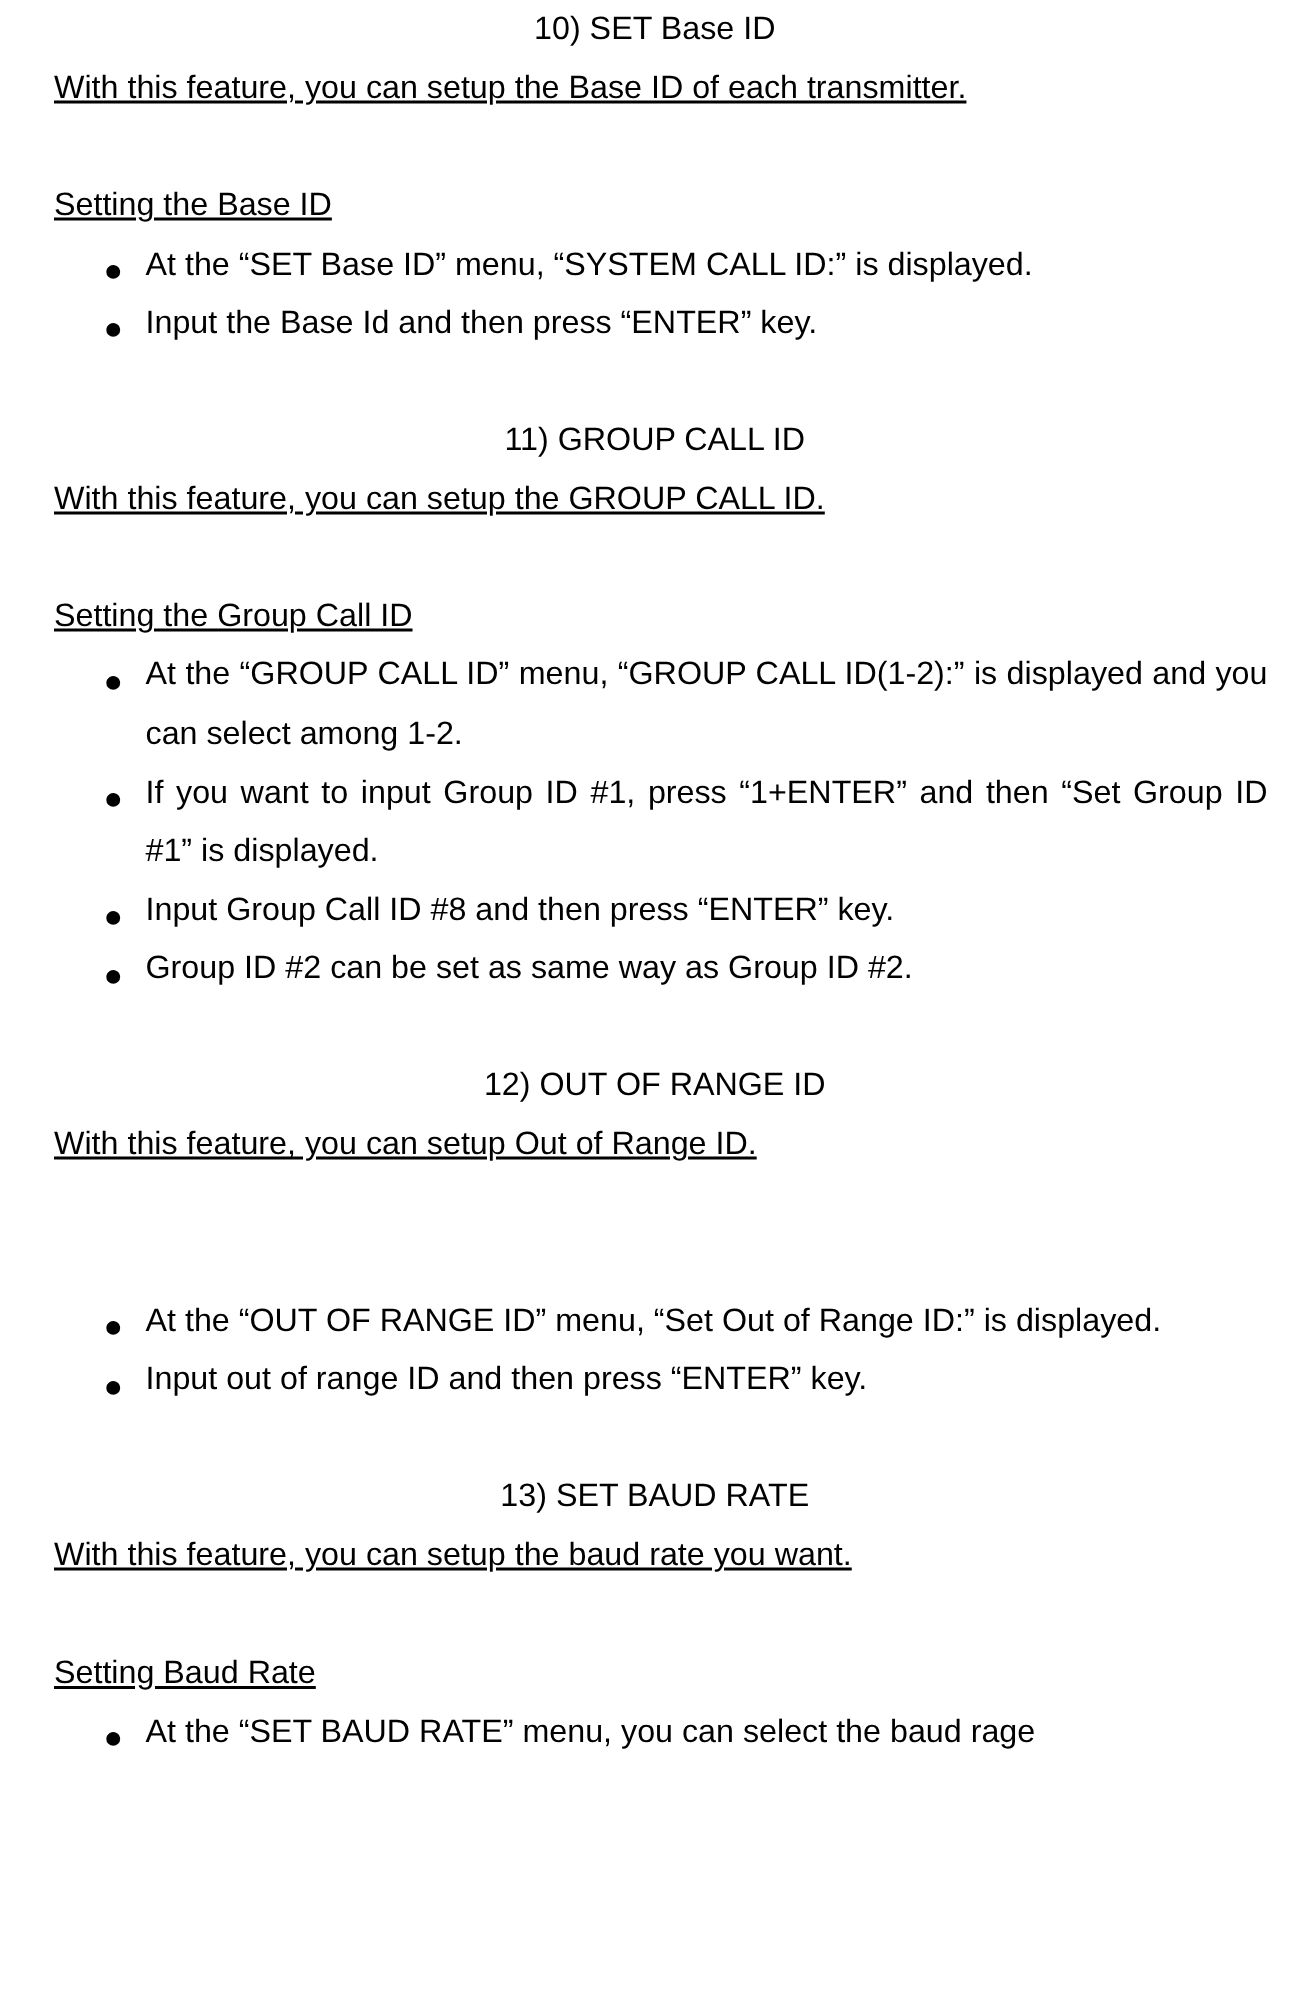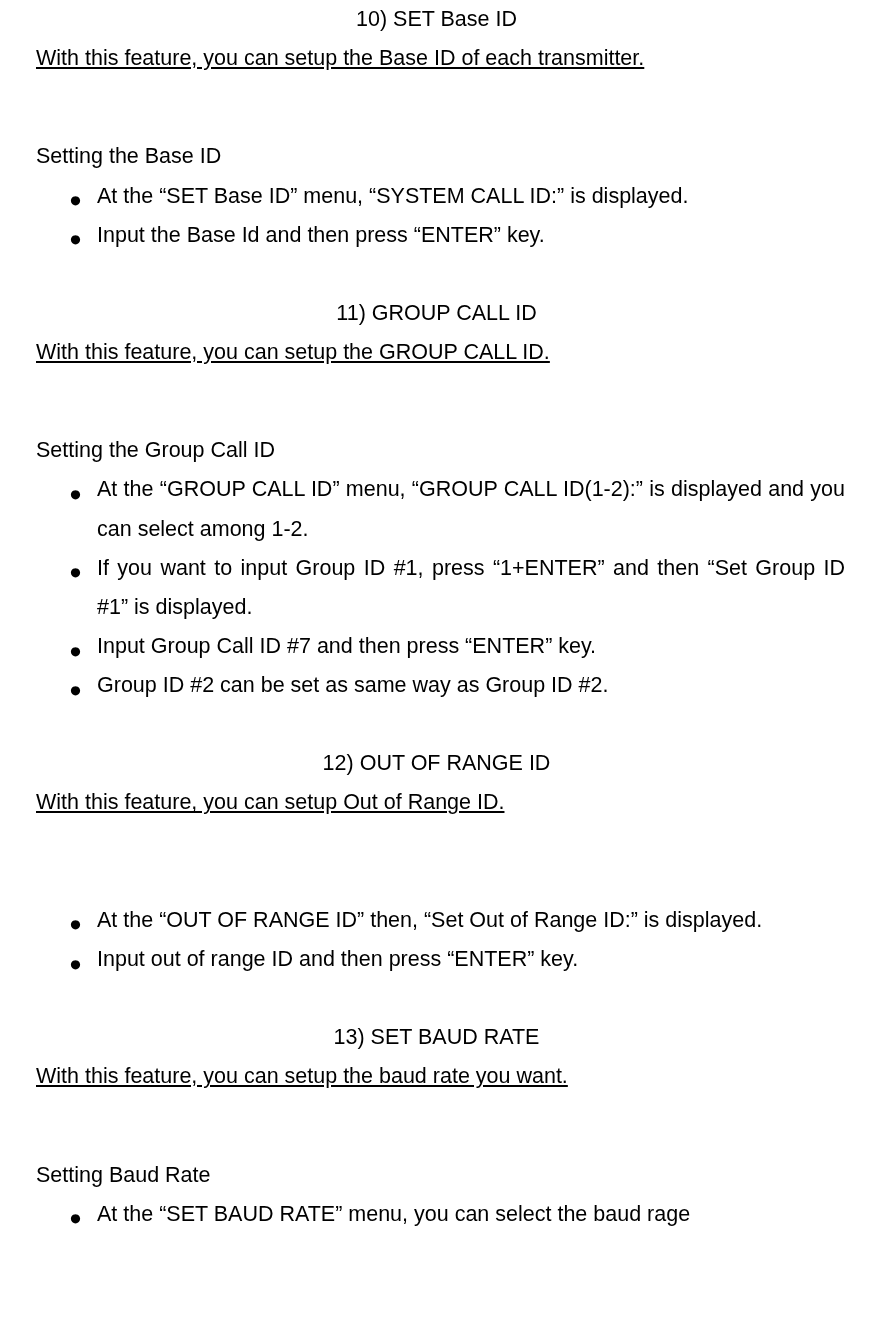--- a/index.html
+++ b/index.html
@@ -22,22 +22,22 @@
   }
   .section-title {
     margin-top: 0;
     text-align: center;
   }
   .indent-1 {
     padding-left: 8px;
     text-decoration: underline;
   }
   .section-underline {
+    text-decoration: underline;
     padding-left: 8px;
-    margin-top: 20px;
   }
   ul.bullets {
     list-style: none;
     padding-left: 41px;
     margin: 0;
   }
   ul.bullets li {
     position: relative;
     padding-left: 28px;
   }
@@ -75,34 +75,34 @@
   <div class="blank-line"></div>
 
   <div>
     <div class="section-title">11) GROUP CALL ID</div>
     <div class="indent-1">With this feature, you can setup the GROUP CALL ID.</div>
     <div class="blank-line"></div>
     <div class="section-underline">Setting the Group Call ID</div>
     <ul class="bullets">
       <li class="justify"><span class="bullet-dot">●</span><span>At the “GROUP CALL ID” menu, “GROUP CALL ID(1-2):” is displayed and you can select among 1-2.</span></li>
       <li class="justify"><span class="bullet-dot">●</span><span>If you want to input Group ID #1, press “1+ENTER” and then “Set Group ID #1” is displayed.</span></li>
-      <li><span class="bullet-dot">●</span><span>Input Group Call ID #7 and then press “ENTER” key.</span></li>
+      <li><span class="bullet-dot">●</span><span>Input Group Call ID #8 and then press “ENTER” key.</span></li>
       <li><span class="bullet-dot">●</span><span>Group ID #2 can be set as same way as Group ID #2.</span></li>
     </ul>
   </div>
 
   <div class="blank-line"></div>
 
   <div>
     <div class="section-title">12) OUT OF RANGE ID</div>
     <div class="indent-1">With this feature, you can setup Out of Range ID.</div>
     <div class="blank-line"></div>
     <div class="blank-line"></div>
     <ul class="bullets">
-      <li class="justify"><span class="bullet-dot">●</span><span>At the “OUT OF RANGE ID” then, “Set Out of Range ID:” is displayed.</span></li>
+      <li class="justify"><span class="bullet-dot">●</span><span>At the “OUT OF RANGE ID” menu, “Set Out of Range ID:” is displayed.</span></li>
       <li><span class="bullet-dot">●</span><span>Input out of range ID and then press “ENTER” key.</span></li>
     </ul>
   </div>
 
   <div class="blank-line"></div>
 
   <div>
     <div class="section-title">13) SET BAUD RATE</div>
     <div class="indent-1">With this feature, you can setup the baud rate you want.</div>
     <div class="blank-line"></div>

